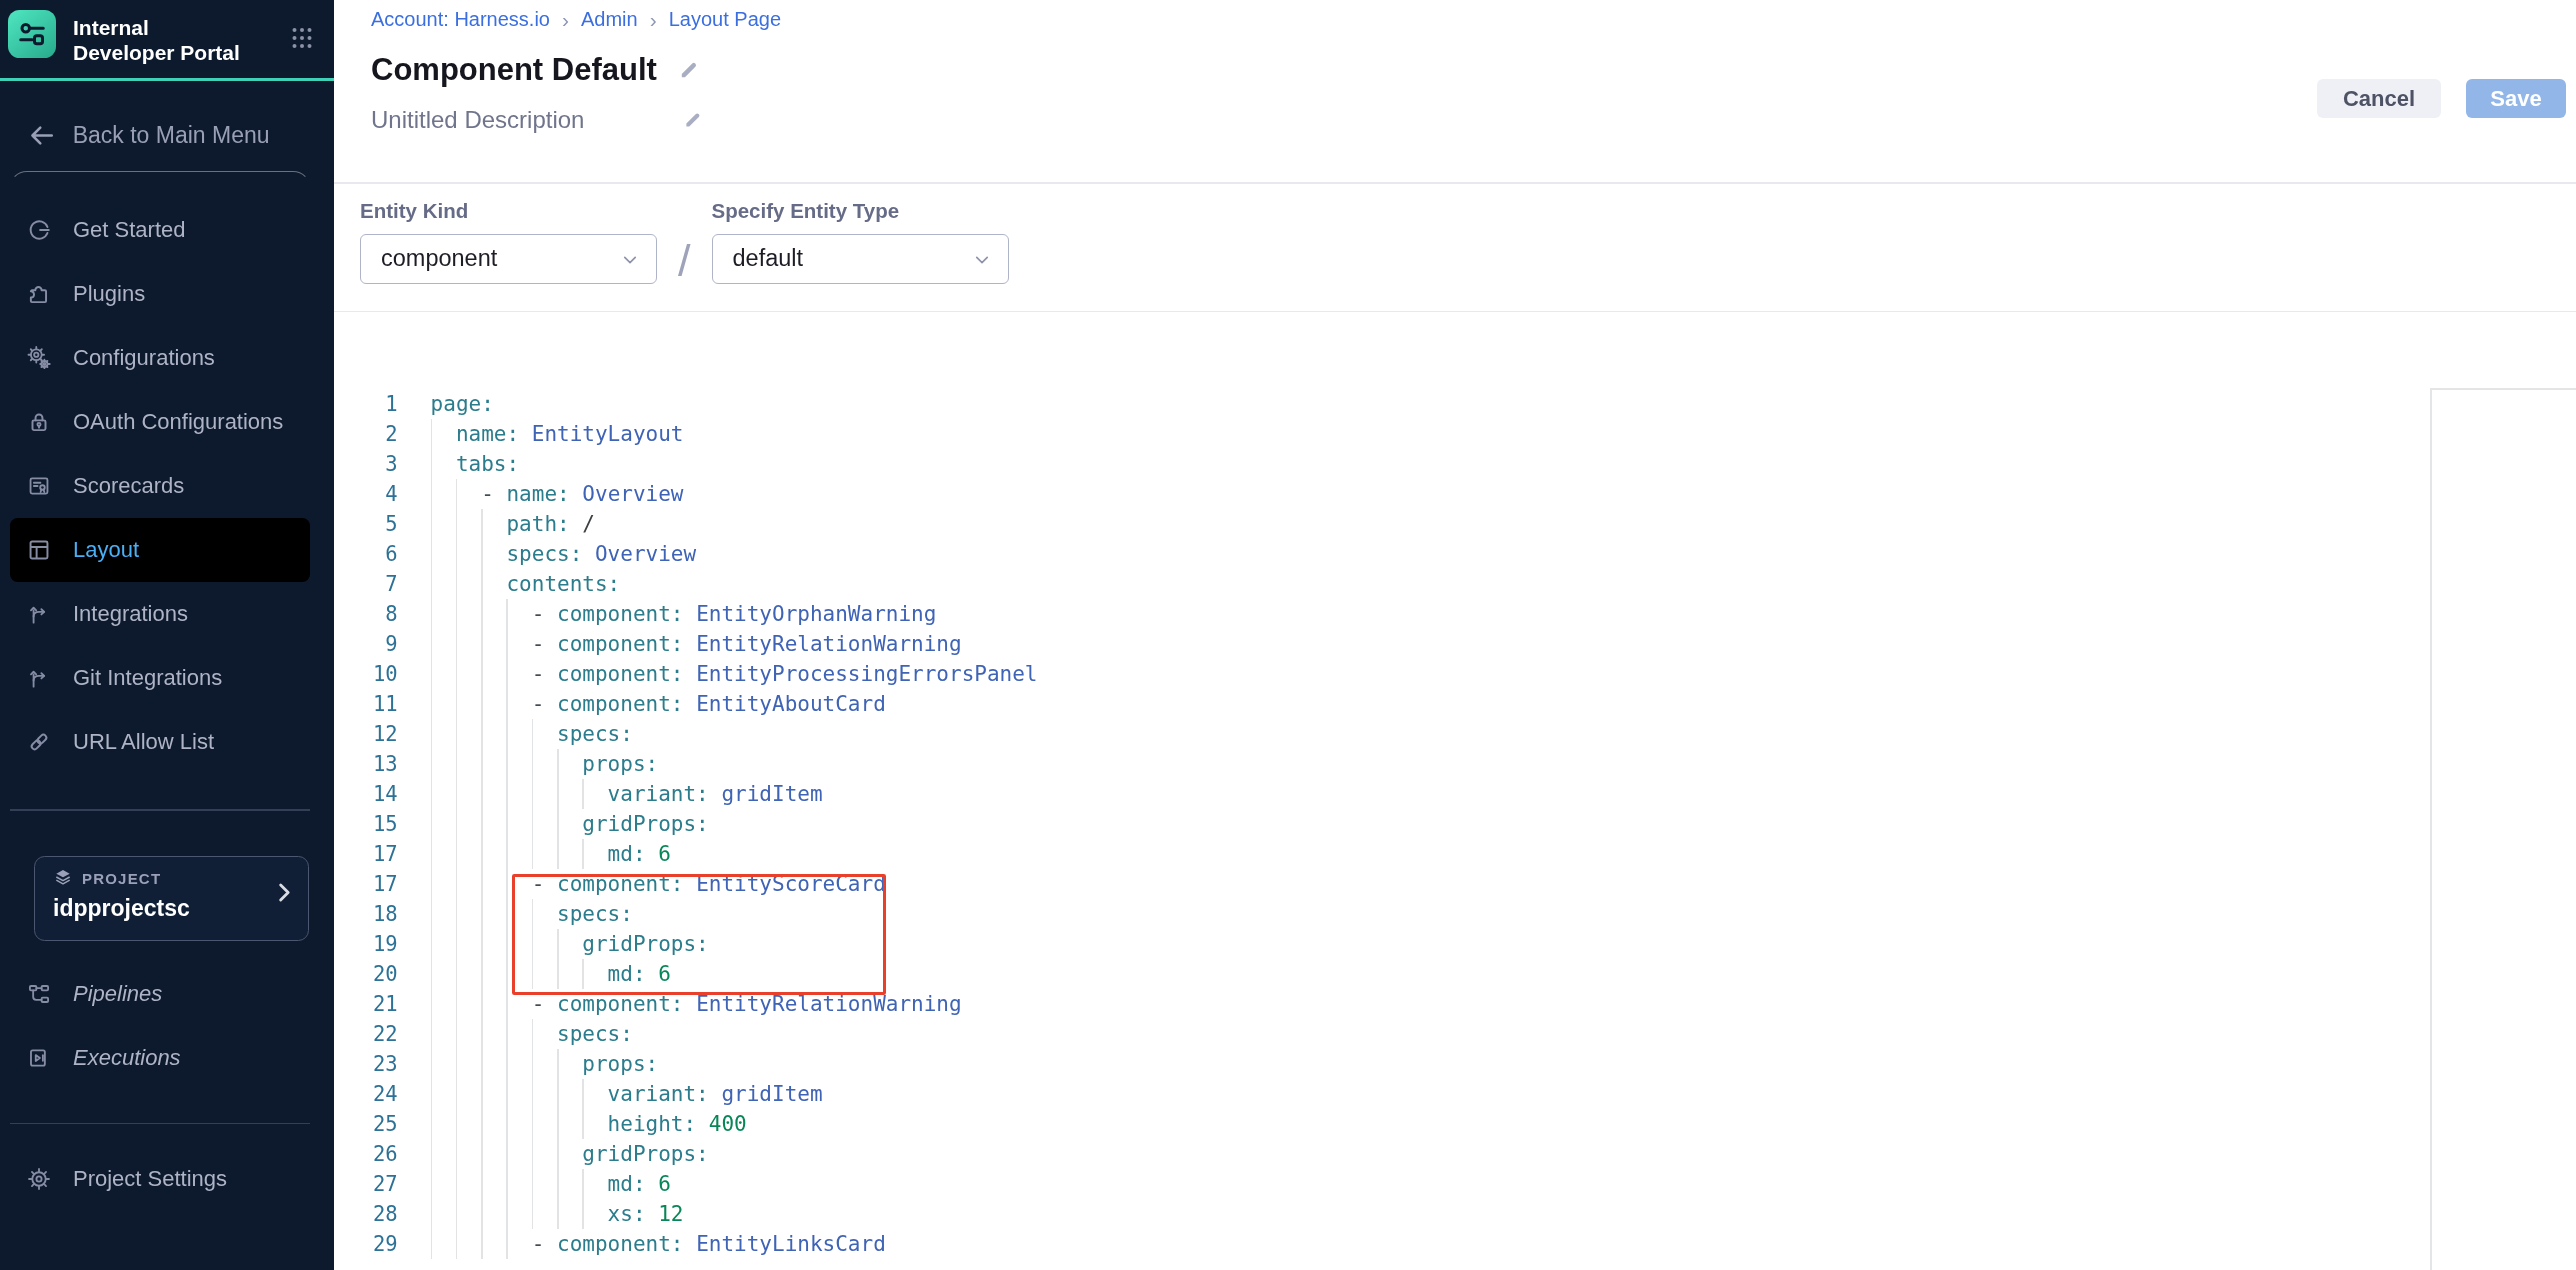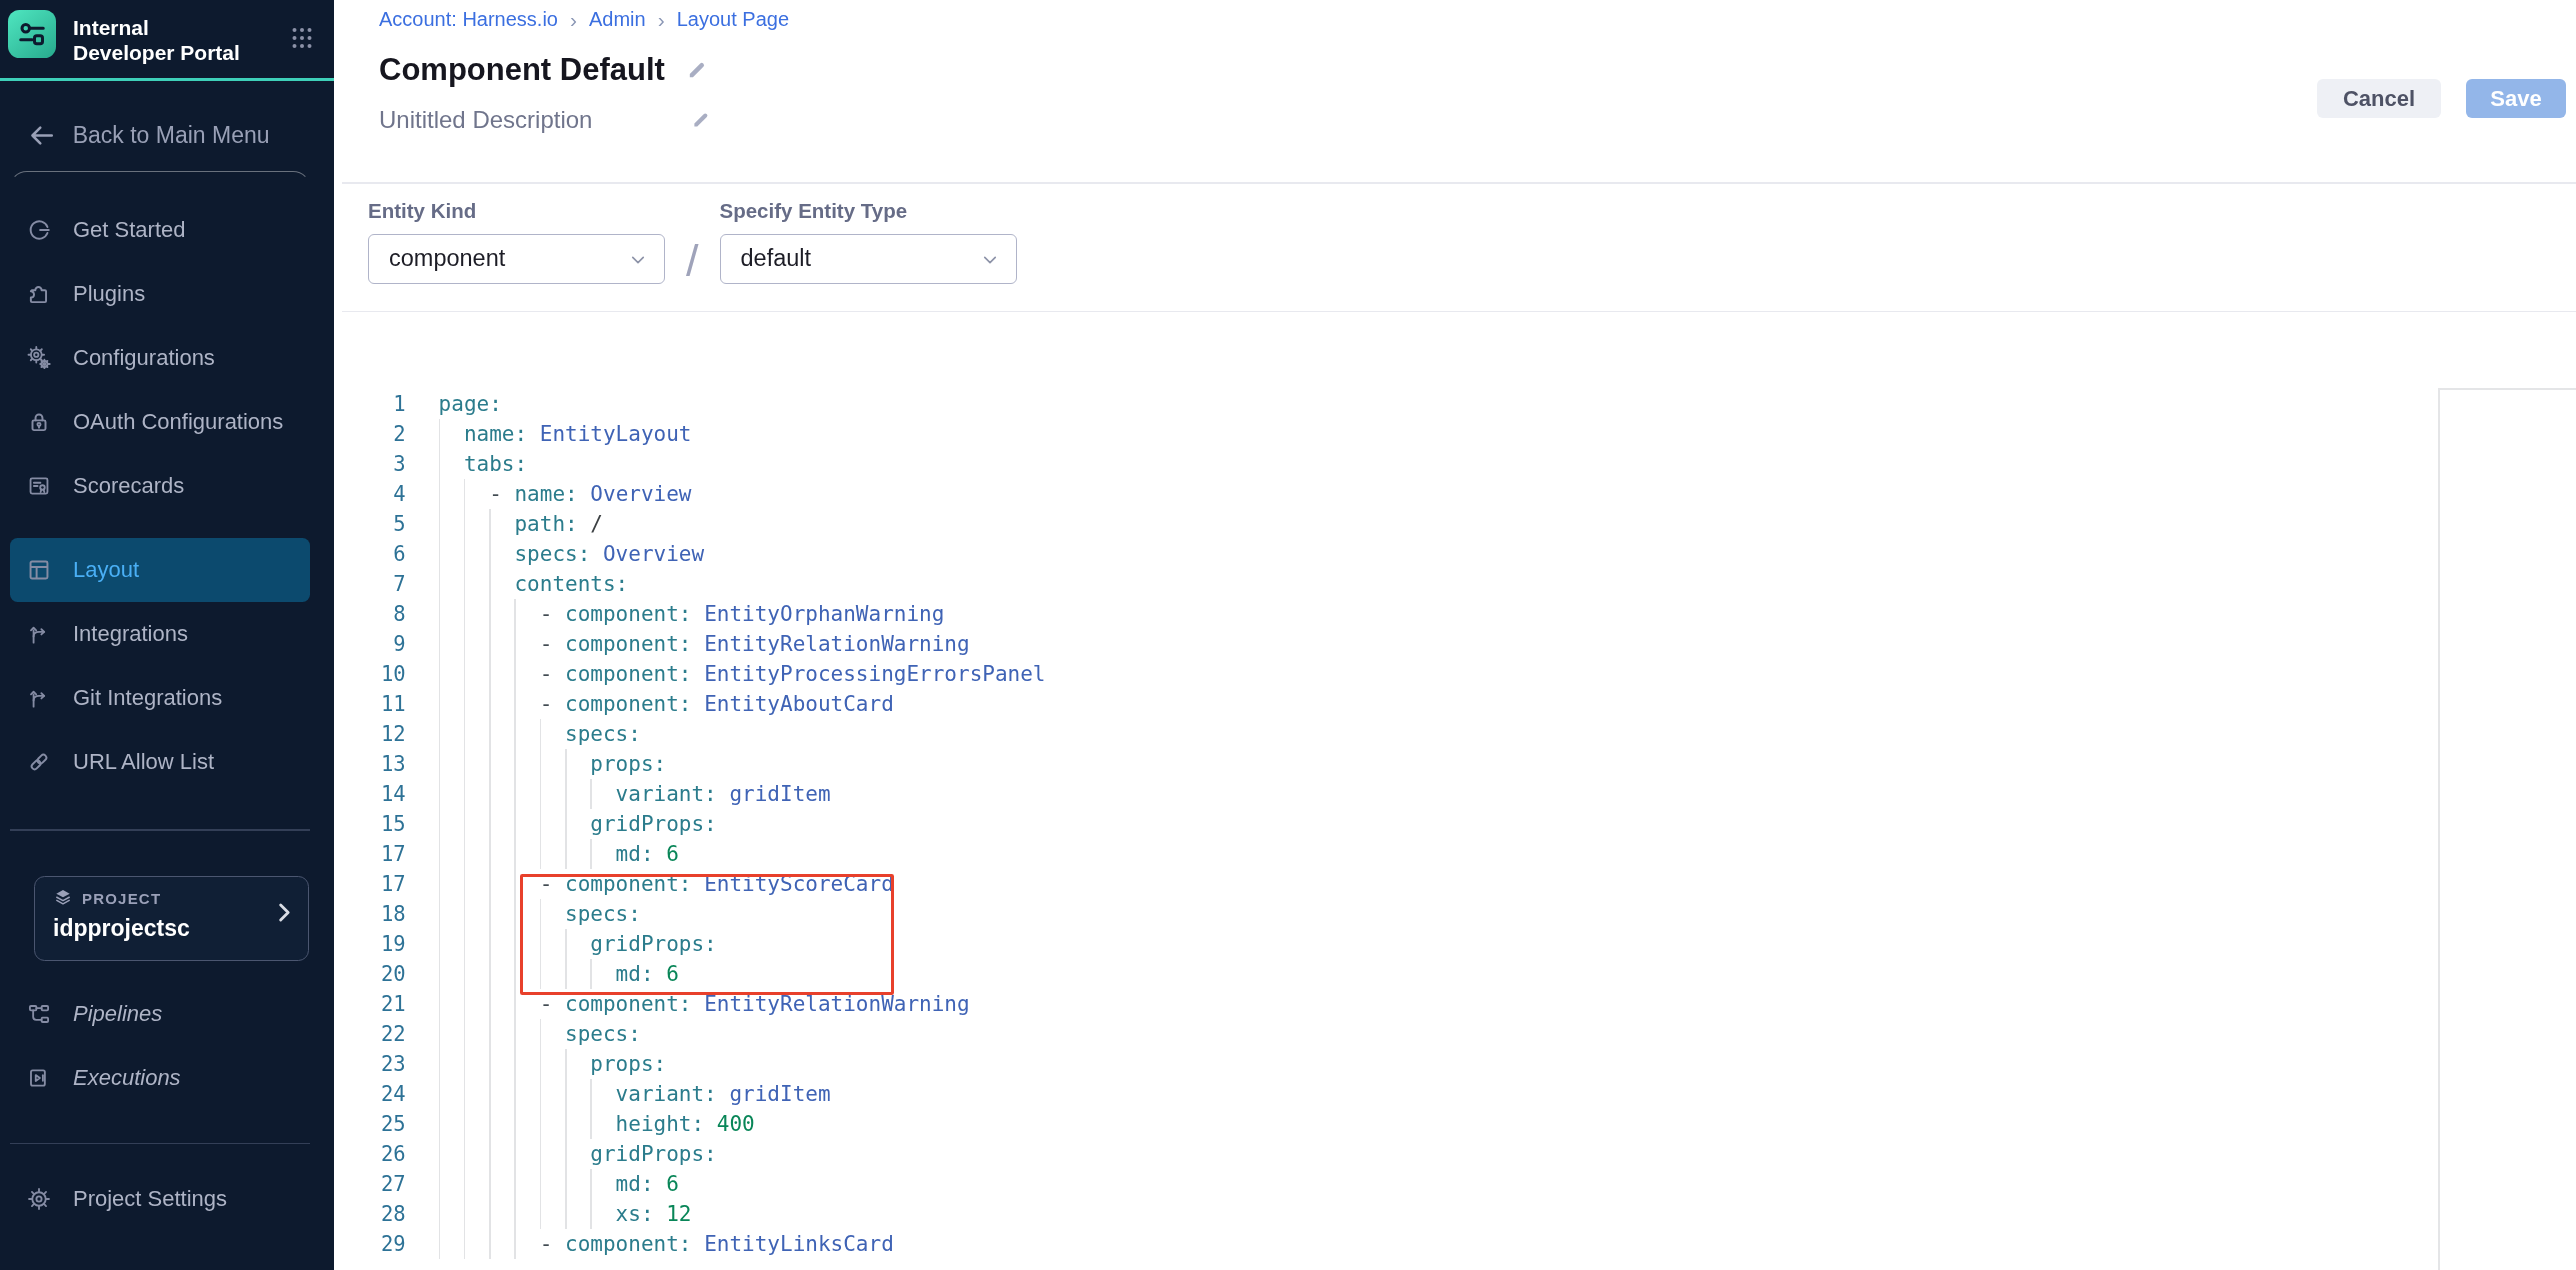--- a/index.html
+++ b/index.html
@@ -10,32 +10,32 @@
   .sidebar{width:334px;min-width:334px;height:100%;background:#0d1a2e;position:relative;color:#aeb4c6;}
   .sb-header{display:flex;align-items:flex-start;padding:10px 20px 0 8.3px;}
   .logo{width:48px;height:48px;border-radius:11.4px;background:linear-gradient(140deg,#4fe6c0,#27aa8d);display:flex;align-items:center;justify-content:center;flex:none;}
   .app-title{margin-left:16.7px;width:171px;color:#fff;font-weight:700;font-size:21px;line-height:25px;padding-top:4.5px;}
   .grid-btn{margin-left:auto;margin-top:15px;color:#8b91a7;cursor:pointer;}
   .teal-line{height:3px;background:#3ed0b9;margin-top:13.6px;}
   .back-row{display:flex;align-items:center;gap:16.7px;margin-top:30px;height:49px;padding-left:27px;color:#99a0b6;font-size:23px;cursor:pointer;}
   .nav-panel{position:absolute;top:171px;left:9px;right:23px;bottom:0;border:1.5px solid rgba(255,255,255,.38);border-bottom:none;border-left-color:transparent;border-right-color:transparent;border-top-color:rgba(255,255,255,.38);border-radius:18px 18px 0 0;padding-top:26px;box-sizing:border-box;}
   .nav-item{display:flex;align-items:center;gap:21px;height:64px;padding-left:15px;font-size:22px;color:#aeb4c6;border-radius:7.6px;cursor:pointer;}
   .nav-item .nico{width:27px;height:27px;display:flex;align-items:center;justify-content:center;color:#858ca4;flex:none;}
-  .nav-item.active{background:#0c4a6e;color:#4aaff5;margin-top:20px;}
+  .nav-item.active{background:#000000;color:#4aaff5;}
   .sb-divider{height:1.5px;background:#333f57;margin-top:35px;}
   .project-card{margin:45px 0 0 24px;width:255px;height:73px;border:1.5px solid #4b5670;border-radius:10.6px;background:#101f35;position:relative;padding:10px 0 0 18px;box-sizing:content-box;cursor:pointer;}
   .proj-top{display:flex;align-items:center;gap:9px;color:#9aa0b8;}
   .proj-eyebrow{font-size:15px;font-weight:700;letter-spacing:1.2px;}
   .proj-name{margin-top:5.3px;color:#fff;font-size:23px;font-weight:600;}
   .proj-chevron{position:absolute;right:13.6px;top:24px;color:#d9dce4;}
   .nav-bottom{margin-top:21px;font-style:italic;}
   .nav-settings{margin-top:23px;}
 
   
-  .main{flex:1;position:relative;background:#fff;margin-left:8px;}
+  .main{flex:1;position:relative;background:#fff;}
   .top-block{padding:7.6px 0 0 37px;}
   .breadcrumb{display:flex;align-items:center;gap:12px;font-size:20px;color:#3b6fe0;}
   .crumb{cursor:pointer;}
   .crumb-sep{color:#8b97b5;font-size:21px;}
   .title-row{margin-top:20px;display:flex;align-items:center;gap:20px;}
   .page-title{font-size:31px;font-weight:700;color:#16161f;}
   .desc-row{margin-top:18px;display:flex;align-items:center;width:332px;justify-content:space-between;}
   .page-desc{font-size:24px;color:#70758c;}
   .edit-pencil{cursor:pointer;display:flex;}
   .actions{position:absolute;top:79px;right:10px;display:flex;gap:25px;}

